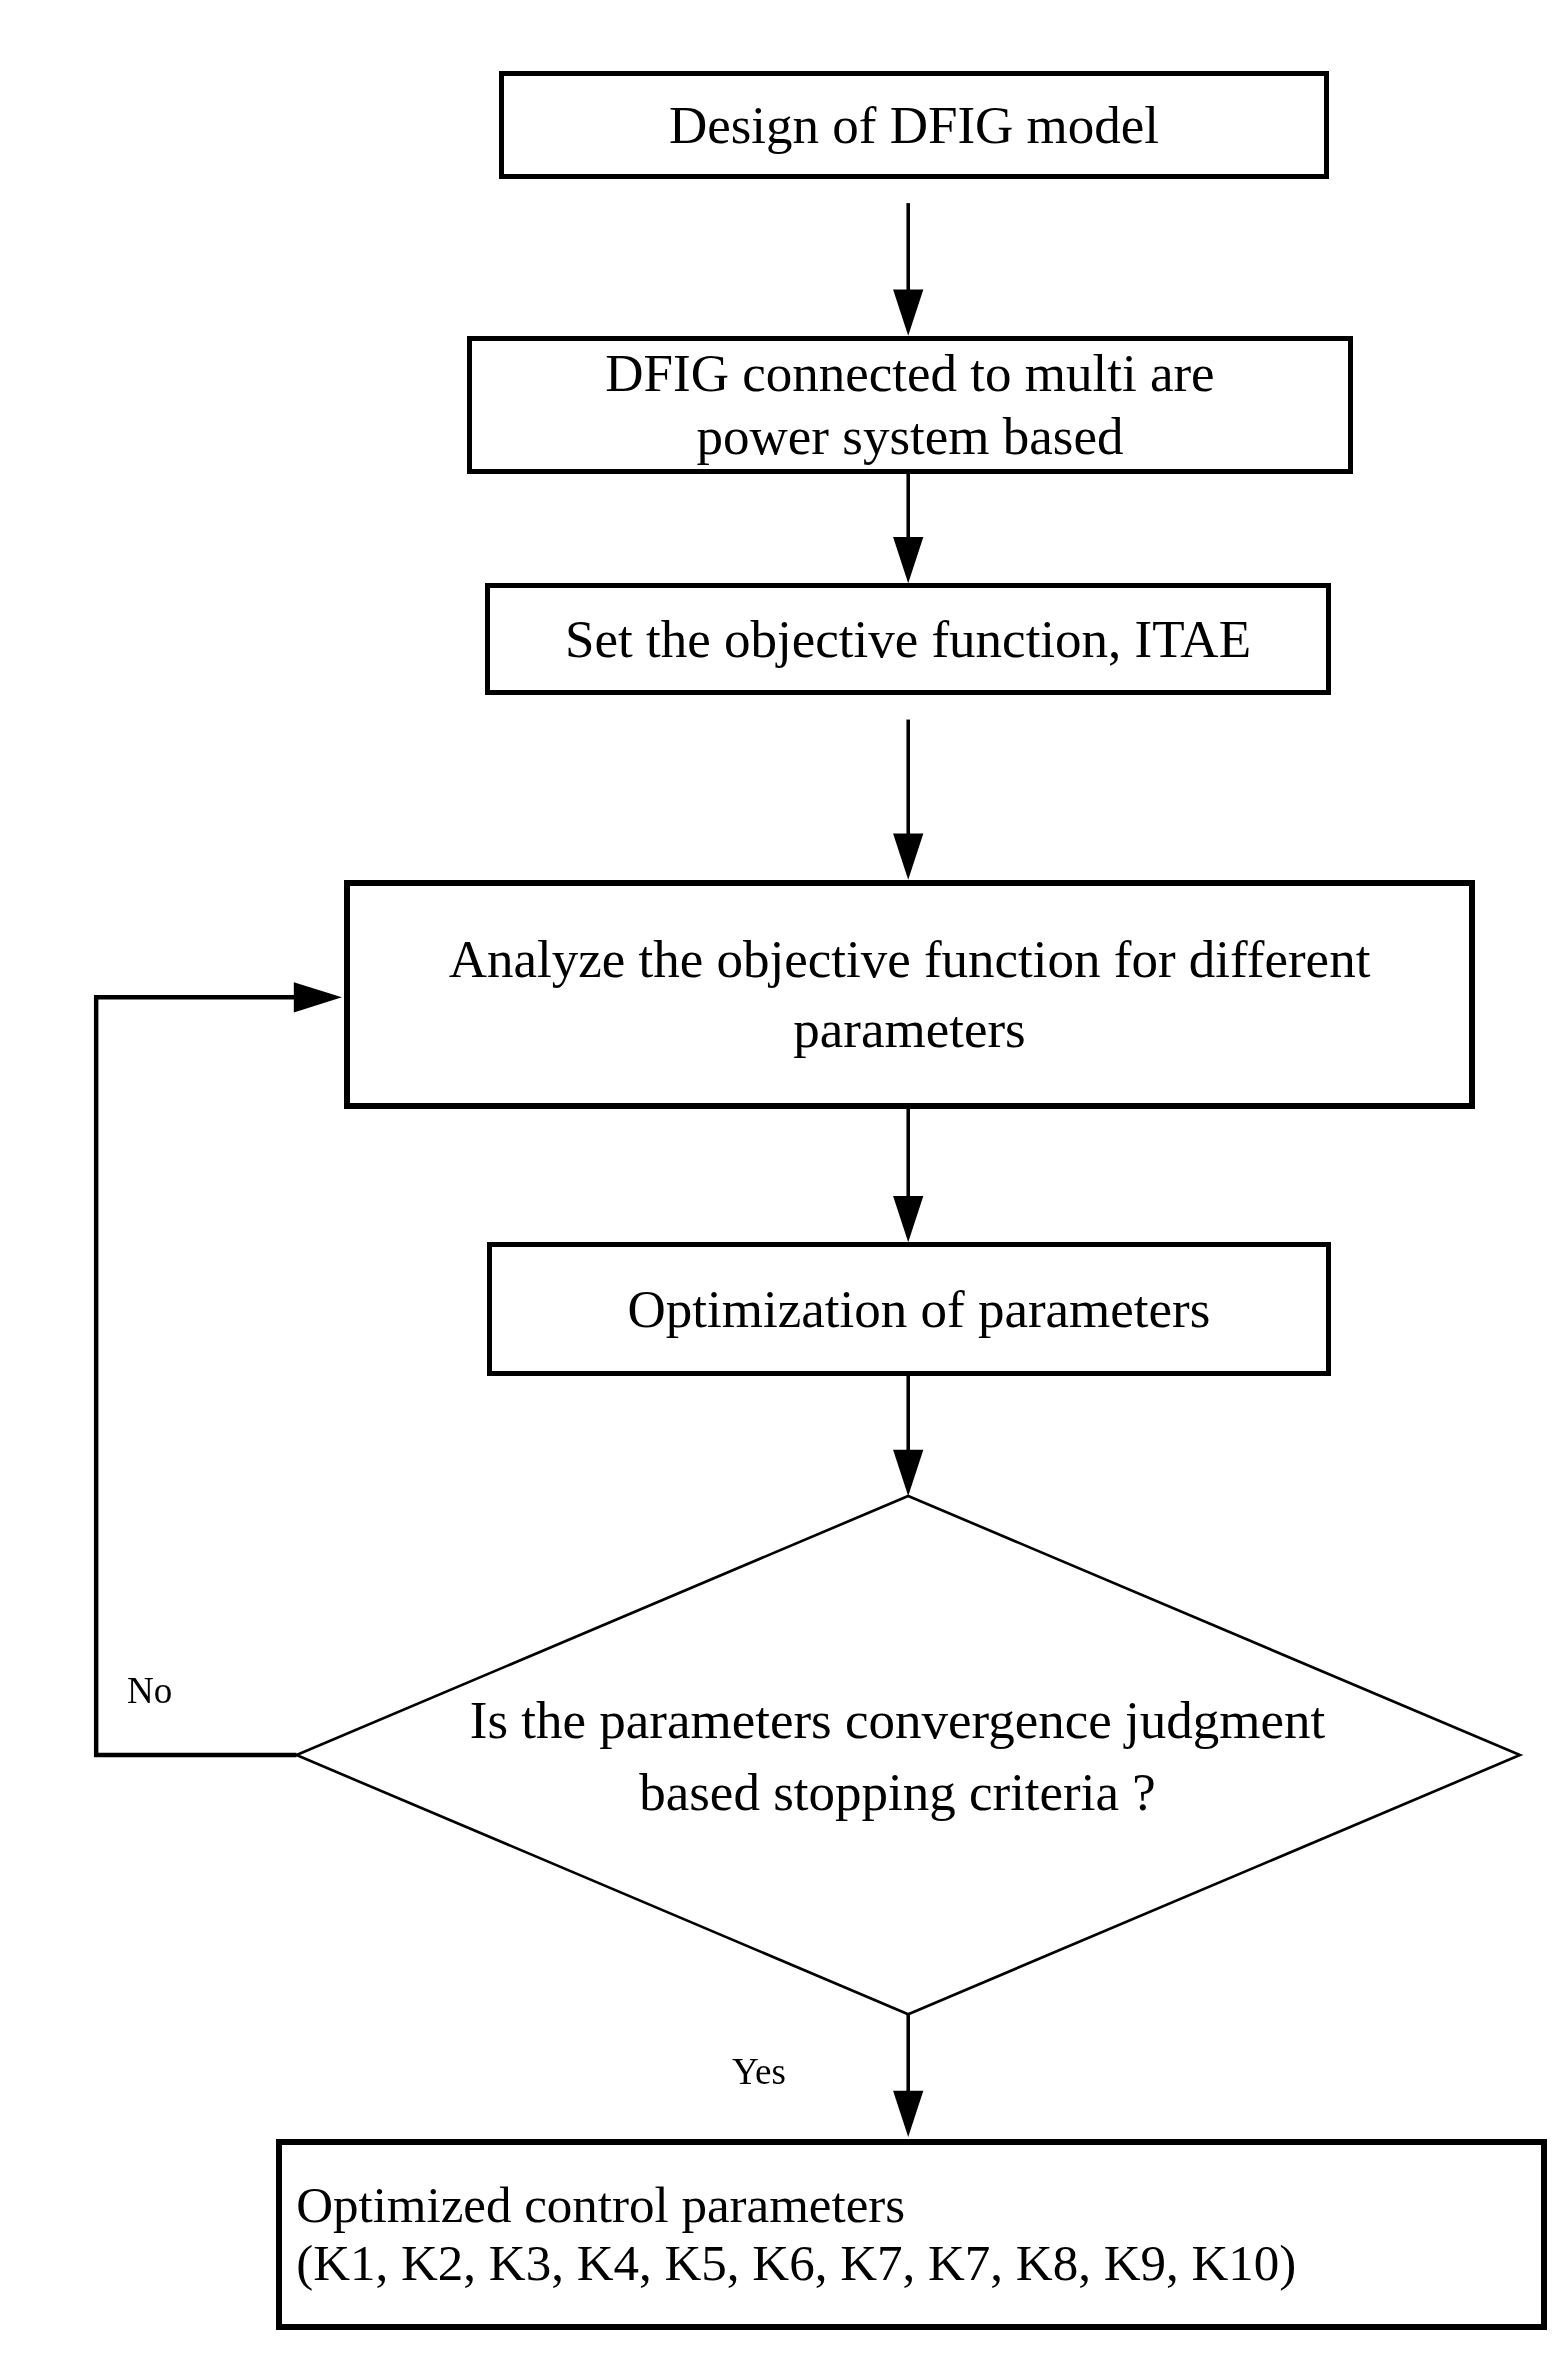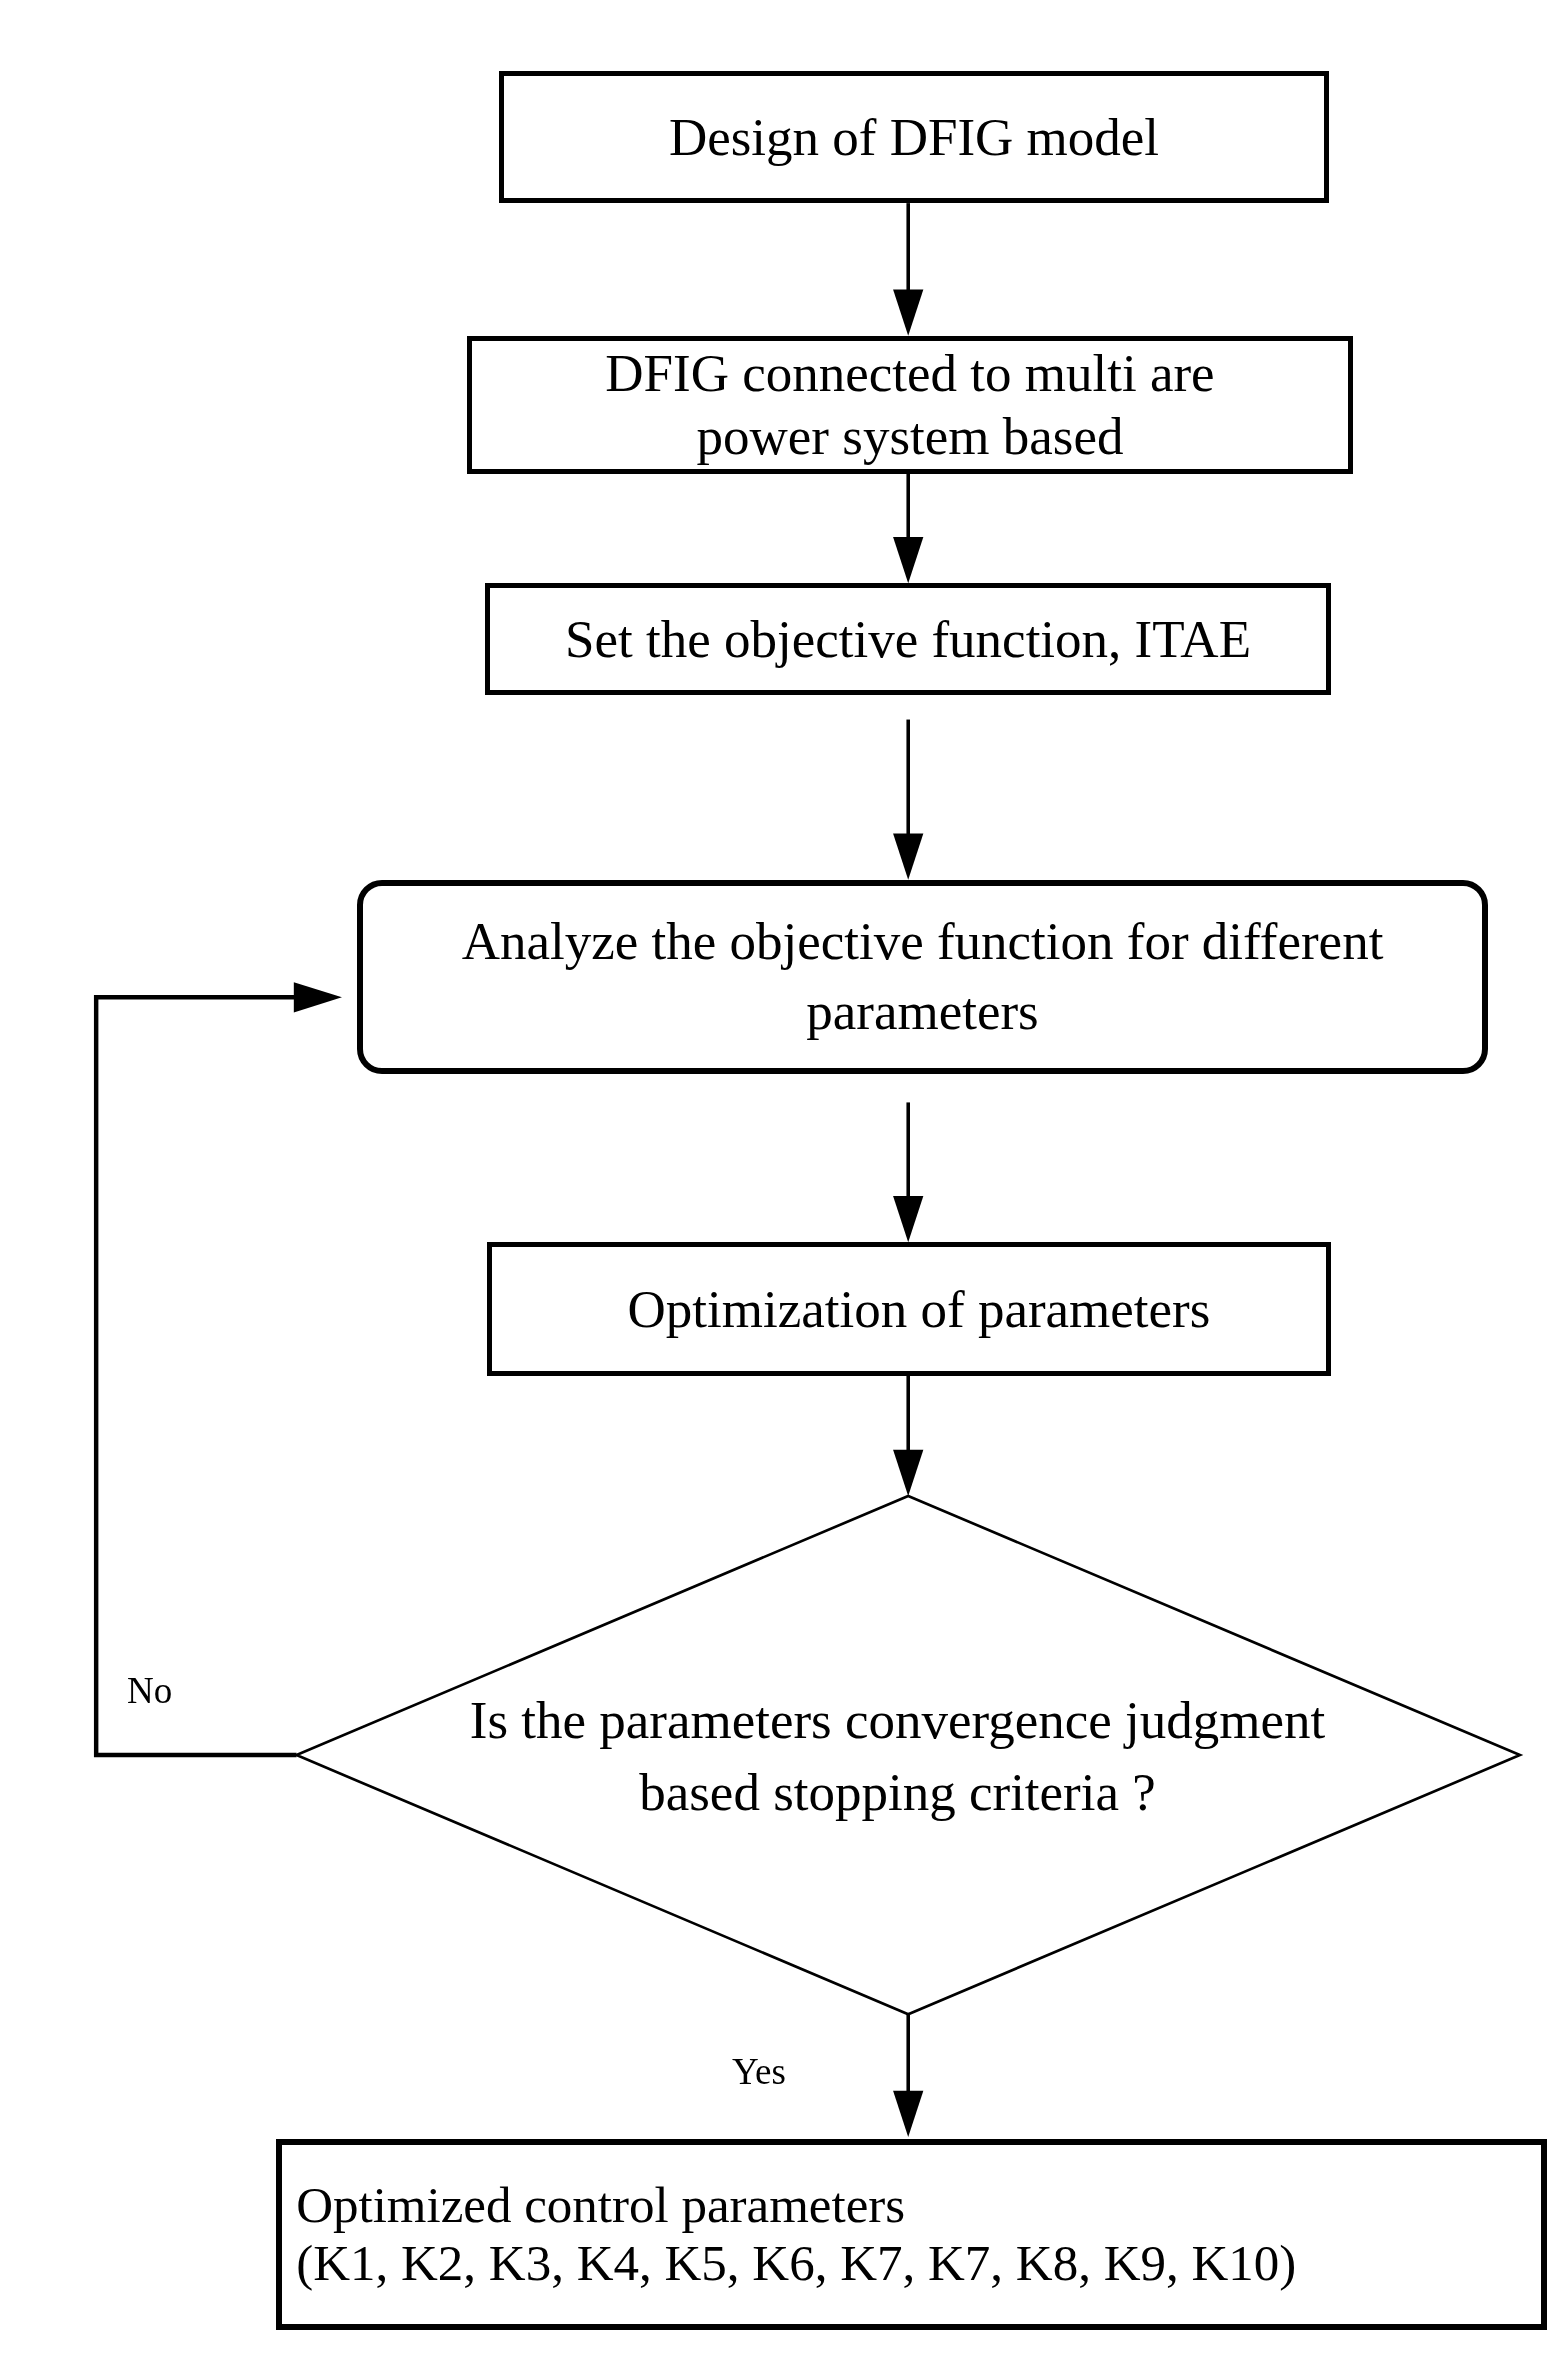--- a/index.html
+++ b/index.html
@@ -32,24 +32,24 @@
     flex-direction: column;
     align-items: center;
     justify-content: center;
     text-align: center;
     font-size: 53px;
     line-height: 1.25;
     white-space: nowrap;
   }
   .node span { display: block; }
 
-  .node-design    { left: 499px;  top: 71px;   width: 830px;  height: 132px; }
+  .node-design    { left: 499px;  top: 71px;   width: 830px;  height: 108px; }
   .node-grid      { left: 467px;  top: 336px;  width: 886px;  height: 138px; line-height: 1.18; }
   .node-objective { left: 485px;  top: 583px;  width: 846px;  height: 112px; }
-  .node-analyze   { left: 357px;  top: 880px;  width: 1131px; height: 194px; border-width: 6.2px; line-height: 1.32; border-radius: 25px; }
+  .node-analyze   { left: 344px;  top: 880px;  width: 1131px; height: 229px; border-width: 6.2px; line-height: 1.32; }
   .node-optimize  { left: 487px;  top: 1242px; width: 844px;  height: 134px; padding-left: 20px; }
   .node-result    {
     left: 276px; top: 2139px; width: 1271px; height: 191px;
     border-width: 6.2px;
     align-items: flex-start;
     text-align: left;
     padding-left: 14.2px;
     font-size: 51px;
     line-height: 1.12;
   }

